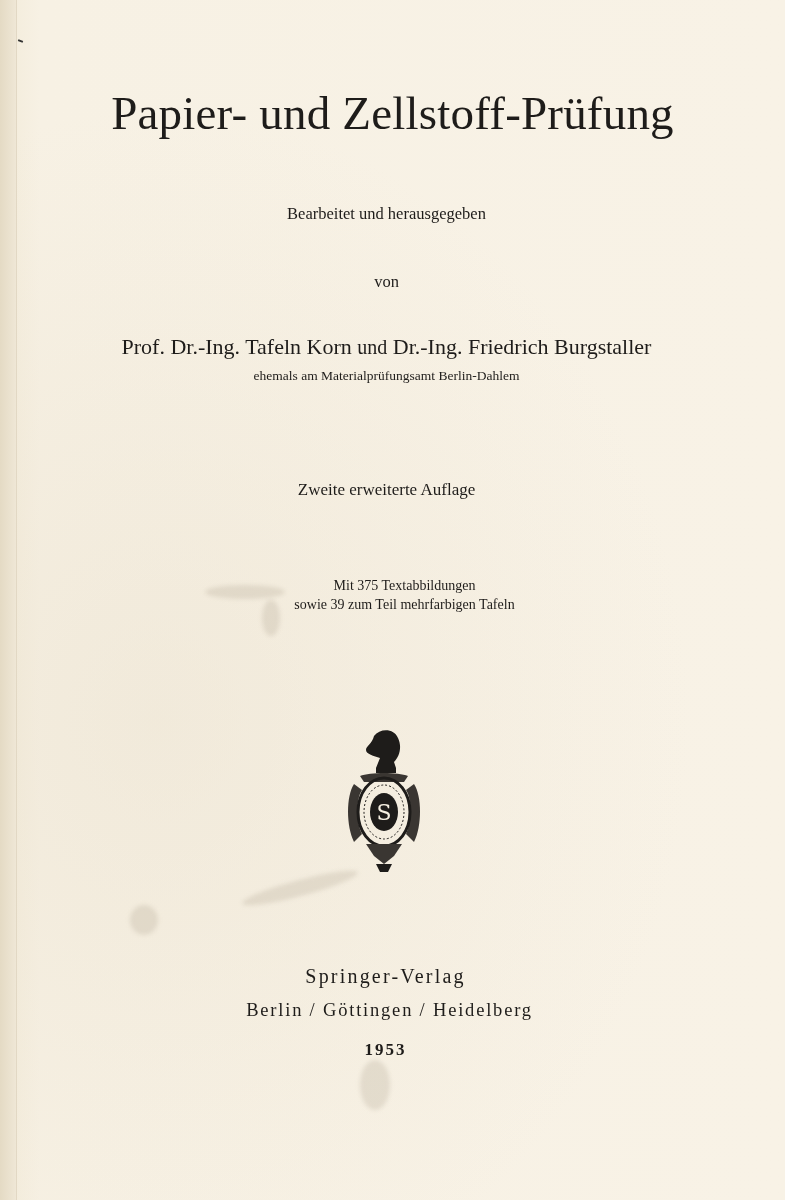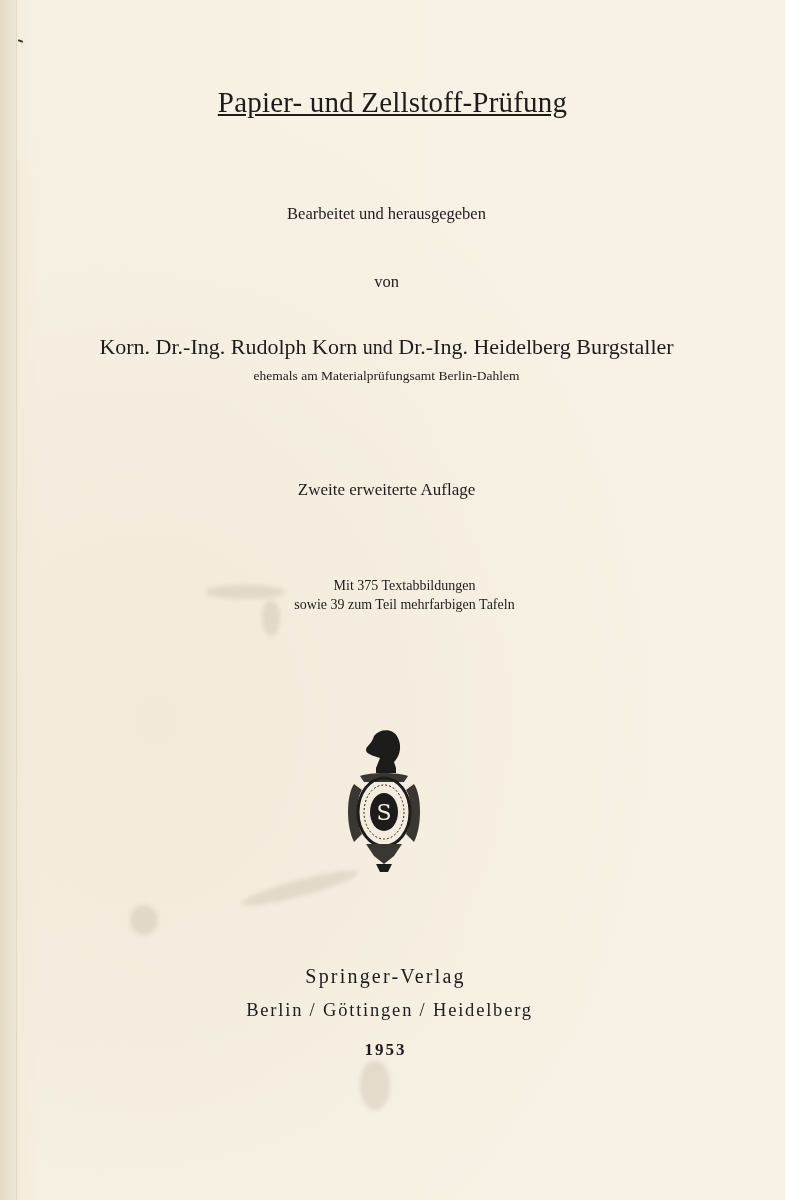--- a/index.html
+++ b/index.html
@@ -14,21 +14,21 @@
       background:
         radial-gradient(ellipse at 20% 60%, rgba(230,220,200,0.35), rgba(0,0,0,0) 60%),
         linear-gradient(90deg, #ece4d2 0px, #f4eddd 14px, #f7f1e4 40px, #f8f2e6 100%);
     }
     .gutter {
       position: absolute; left: 0; top: 0; width: 16px; height: 1200px;
       background: linear-gradient(90deg, #e4dac4, #efe7d6);
       border-right: 1px solid #e2d8c4;
     }
     .line { position: absolute; left: 0; width: 785px; text-align: center; white-space: nowrap; }
-    .title { top: 86px; left: 0; font-size: 29px; letter-spacing: 0.2px; text-decoration: underline; }
+    .title { top: 86px; left: 0; font-size: 47px; letter-spacing: 0.2px; }
     .sub1 { top: 204px; font-size: 16.5px; left: -6px; }
     .von { top: 272px; font-size: 16.5px; left: -6px; }
     .authors { top: 334px; font-size: 22px; left: -6px; }
     .authors .small { font-size: 20px; }
     .affil { top: 368px; font-size: 13.5px; left: -6px; }
     .edition { top: 480px; font-size: 17px; left: -6px; }
     .illus1 { top: 578px; font-size: 14px; left: 12px; }
     .illus2 { top: 597px; font-size: 14px; left: 12px; }
     .publisher { top: 965px; font-size: 20px; letter-spacing: 2.2px; left: -7px; }
     .cities { top: 1000px; font-size: 18.5px; letter-spacing: 1.8px; left: -3px; }
@@ -42,23 +42,23 @@
 
 <div class="page">
   <div class="gutter"></div>
   <div class="mark" style="left:18px;top:40px;width:5px;height:2px;transform:rotate(20deg);"></div>
 
   <div class="line title">Papier- und Zellstoff-Prüfung</div>
   <div class="line sub1">Bearbeitet und herausgegeben</div>
   <div class="line von">von</div>
 
   <div class="line authors">
-    <span>Korn. Dr.-Ing. Rudolph Korn</span>
+    <span>Prof. Dr.-Ing. Tafeln Korn</span>
     <span class="small">und</span>
-    <span>Dr.-Ing. Heidelberg Burgstaller</span>
+    <span>Dr.-Ing. Friedrich Burgstaller</span>
   </div>
   <div class="line affil">ehemals am Materialprüfungsamt Berlin-Dahlem</div>
 
   <div class="line edition">Zweite erweiterte Auflage</div>
 
   <div class="line illus1">Mit 375 Textabbildungen</div>
   <div class="line illus2">sowie 39 zum Teil mehrfarbigen Tafeln</div>
 
   <div class="stain" style="left:205px;top:585px;width:80px;height:14px;"></div>
   <div class="stain" style="left:262px;top:600px;width:18px;height:36px;"></div>

